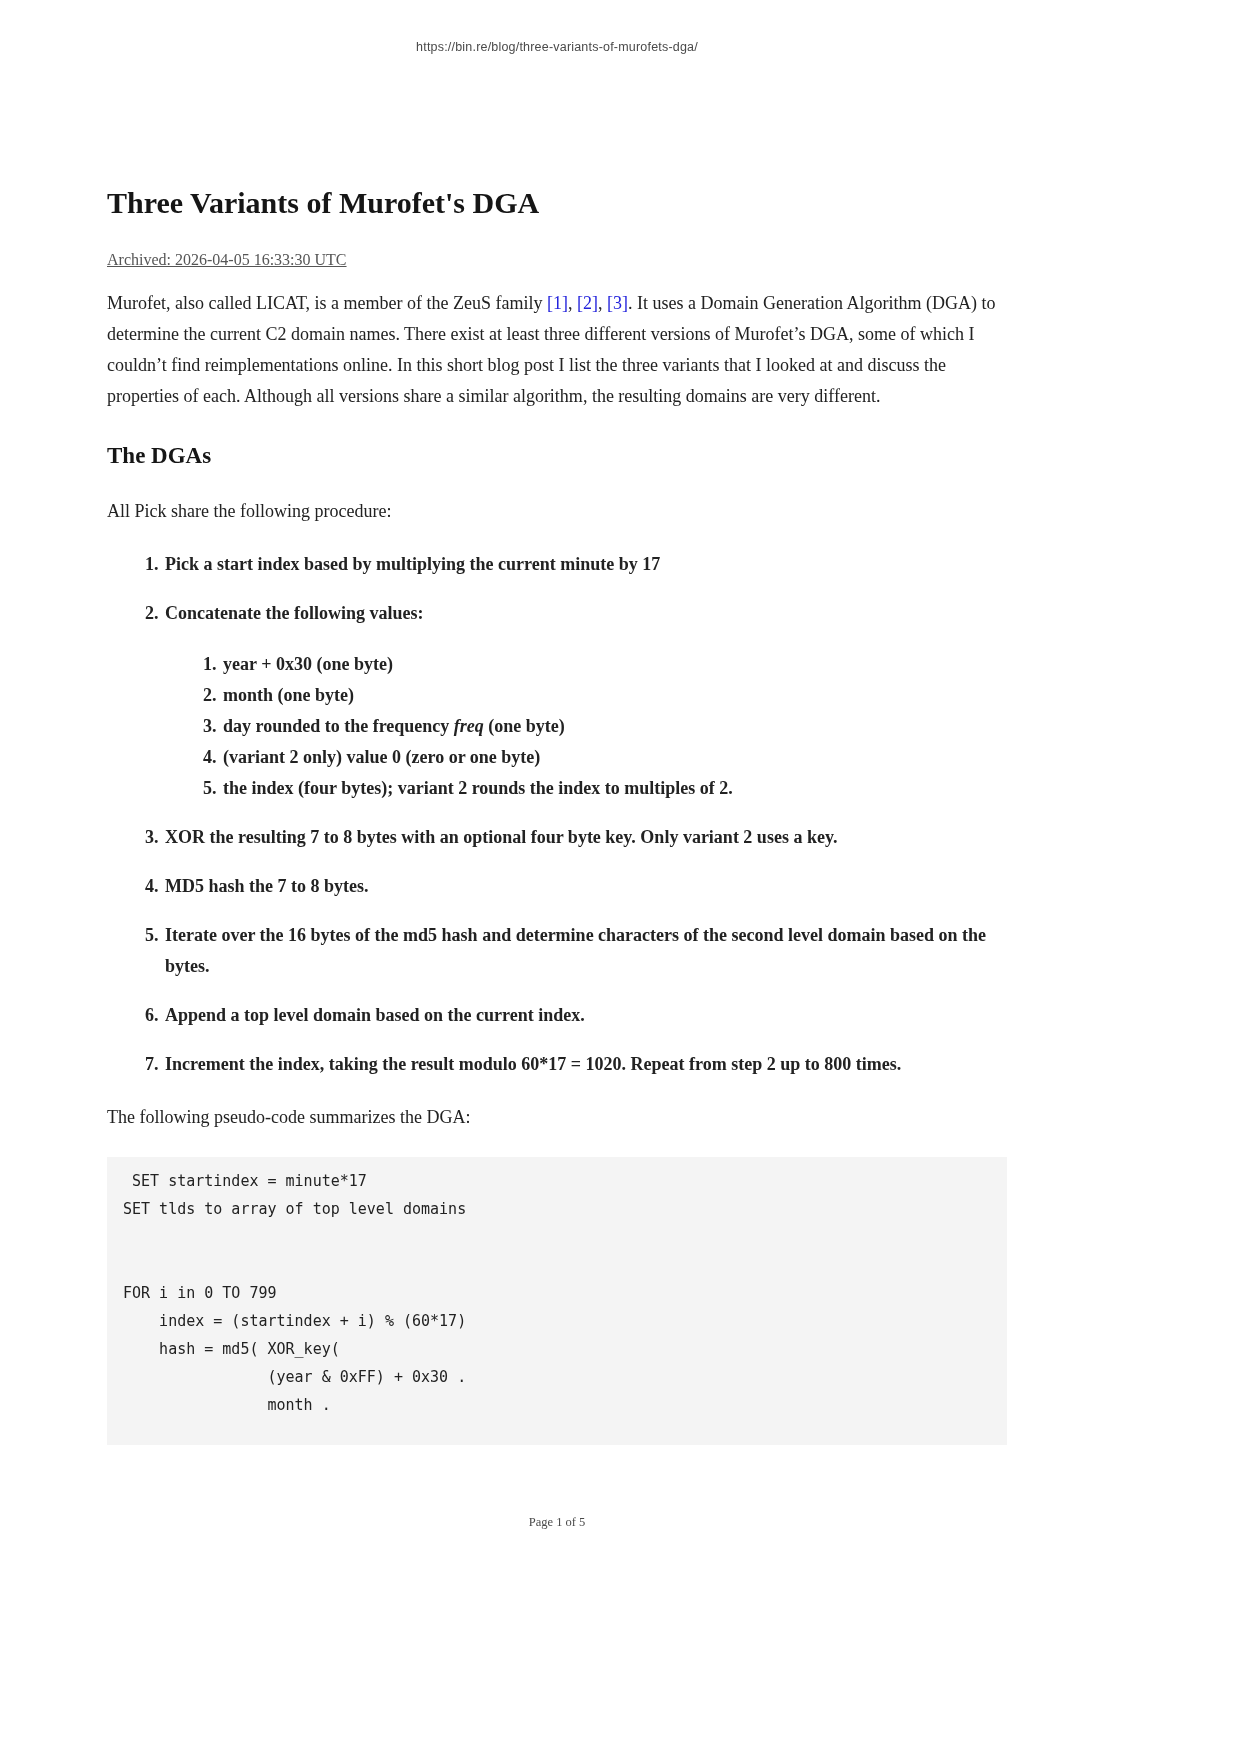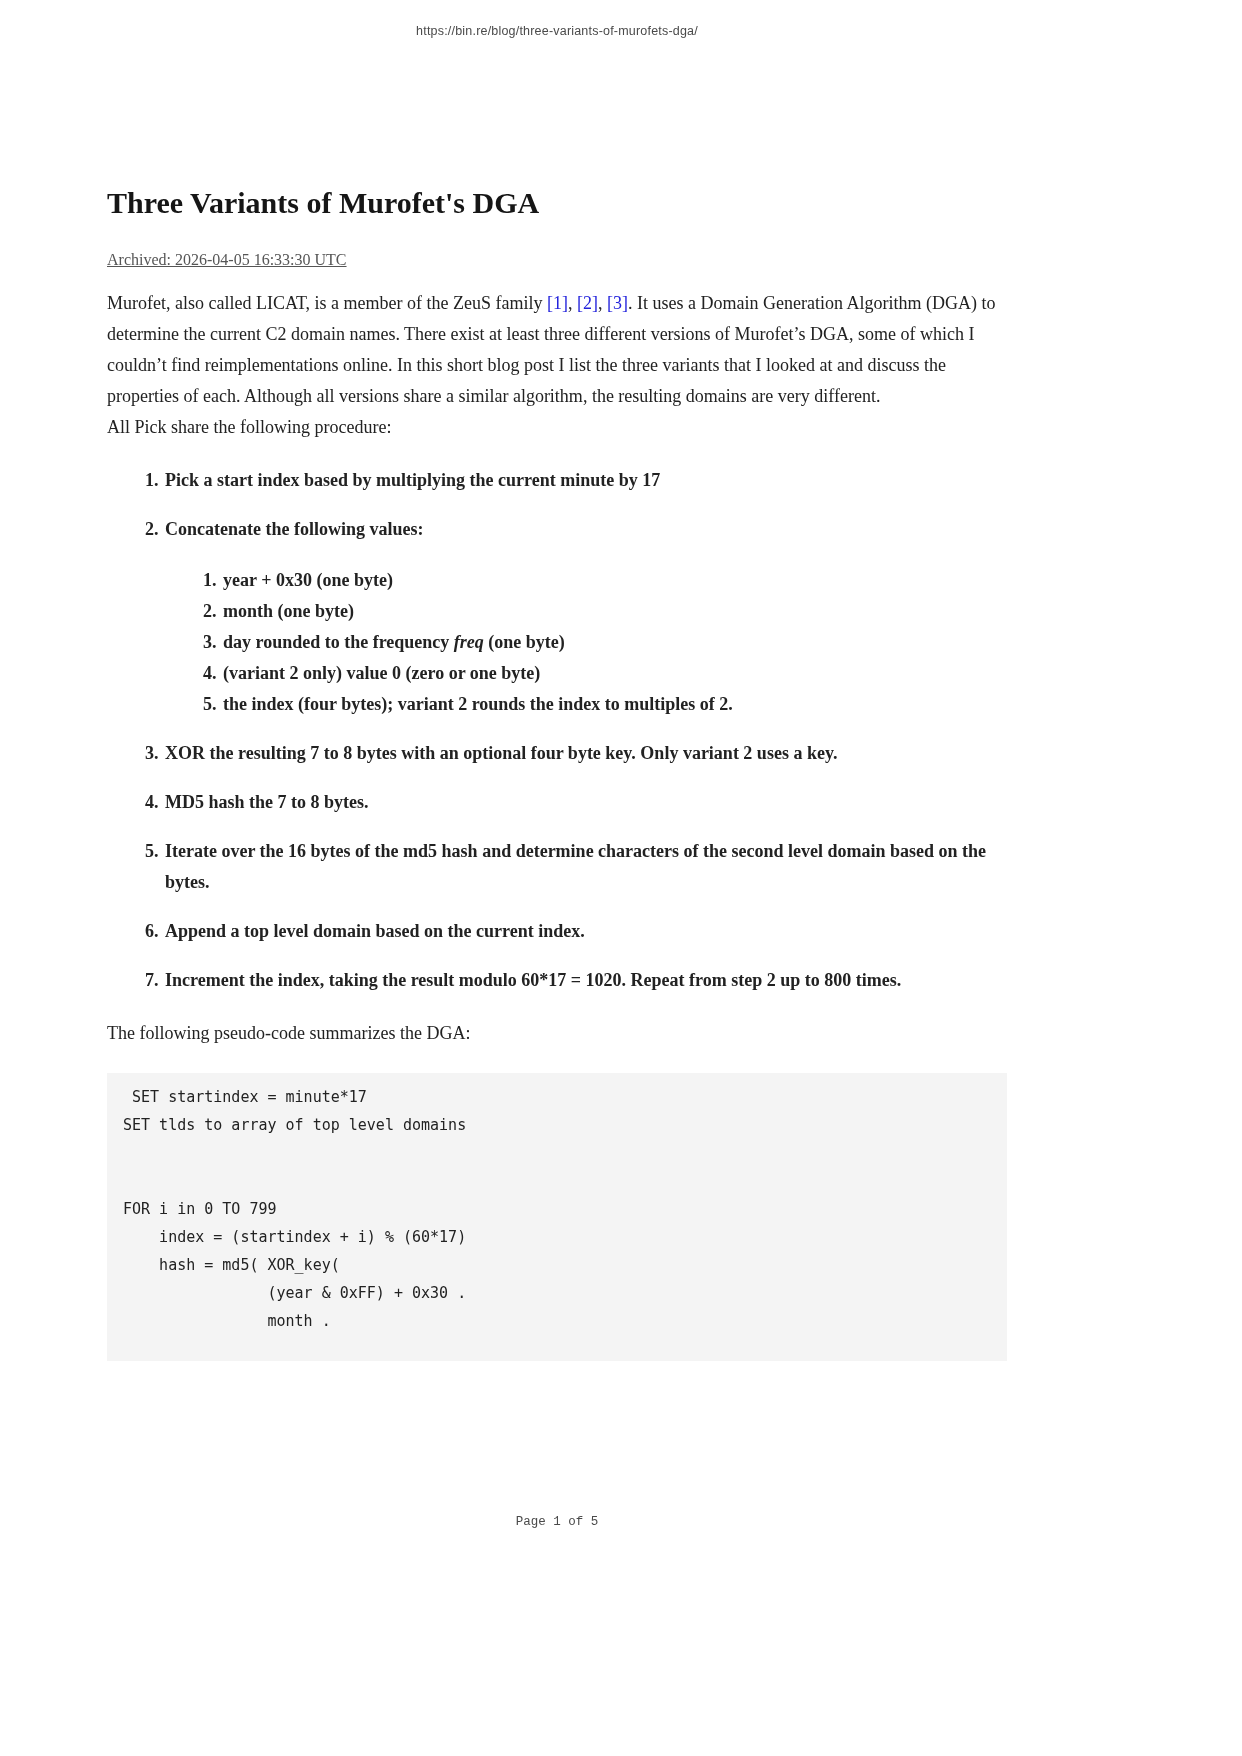--- a/index.html
+++ b/index.html
@@ -8,21 +8,21 @@
     position: relative;
     width: 1242px;
     height: 1756px;
     background: #ffffff;
     overflow: hidden;
     font-family: "Liberation Serif", serif;
     color: #222222;
   }
   .url-header {
     position: absolute;
-    top: 24px;
+    top: 40px;
     left: 107px;
     width: 900px;
     text-align: center;
     font-family: "Liberation Sans", sans-serif;
     font-size: 12.5px;
     color: #4a4a4a;
     letter-spacing: 0.2px;
   }
   .content {
     position: absolute;
@@ -79,41 +79,42 @@
     color: #222222;
     white-space: pre;
     overflow: hidden;
   }
   .page-footer {
     position: absolute;
     top: 1515px;
     left: 107px;
     width: 900px;
     text-align: center;
-    font-family: Liberation Mono, monospace;
+    font-family: Liberation Serif, serif;
     font-size: 12.5px;
     color: #4a4a4a;
   }
   em.freq { font-style: italic; }
 </style>
 </head>
 <body>
 
 <div class="page">
 
   <div class="url-header">https://bin.re/blog/three-variants-of-murofets-dga/</div>
 
   <main class="content">
 
     <h1 class="title">Three Variants of Murofet's DGA</h1>
 
     <p class="archived">Archived: 2026-04-05 16:33:30 UTC</p>
 
     <p class="body-par intro"><span>Murofet, also called LICAT, is a member of the ZeuS family </span><a href="#" class="ref-link" style="color: rgb(35, 35, 220);">[1]</a><span>, </span><a href="#" class="ref-link" style="color: rgb(35, 35, 220);">[2]</a><span>, </span><a href="#" class="ref-link" style="color: rgb(35, 35, 220);">[3]</a><span>. It uses a Domain Generation Algorithm (DGA) to determine the current C2 domain names. There exist at least three different versions of Murofet’s DGA, some of which I couldn’t find reimplementations online. In this short blog post I list the three variants that I looked at and discuss the properties of each. Although all versions share a similar algorithm, the resulting domains are very different.</span></p>
 
+    <h2 class="section-heading">The DGAs</h2>
 
     <p class="body-par">All Pick share the following procedure:</p>
 
     <ol class="steps">
       <li><span>Pick a start index based by multiplying the current minute by 17</span></li>
       <li><span>Concatenate the following values:</span>
         <ol class="substeps">
           <li><span>year + 0x30 (one byte)</span></li>
           <li><span>month (one byte)</span></li>
           <li><span>day rounded to the frequency </span><em class="freq">freq</em><span> (one byte)</span></li>

